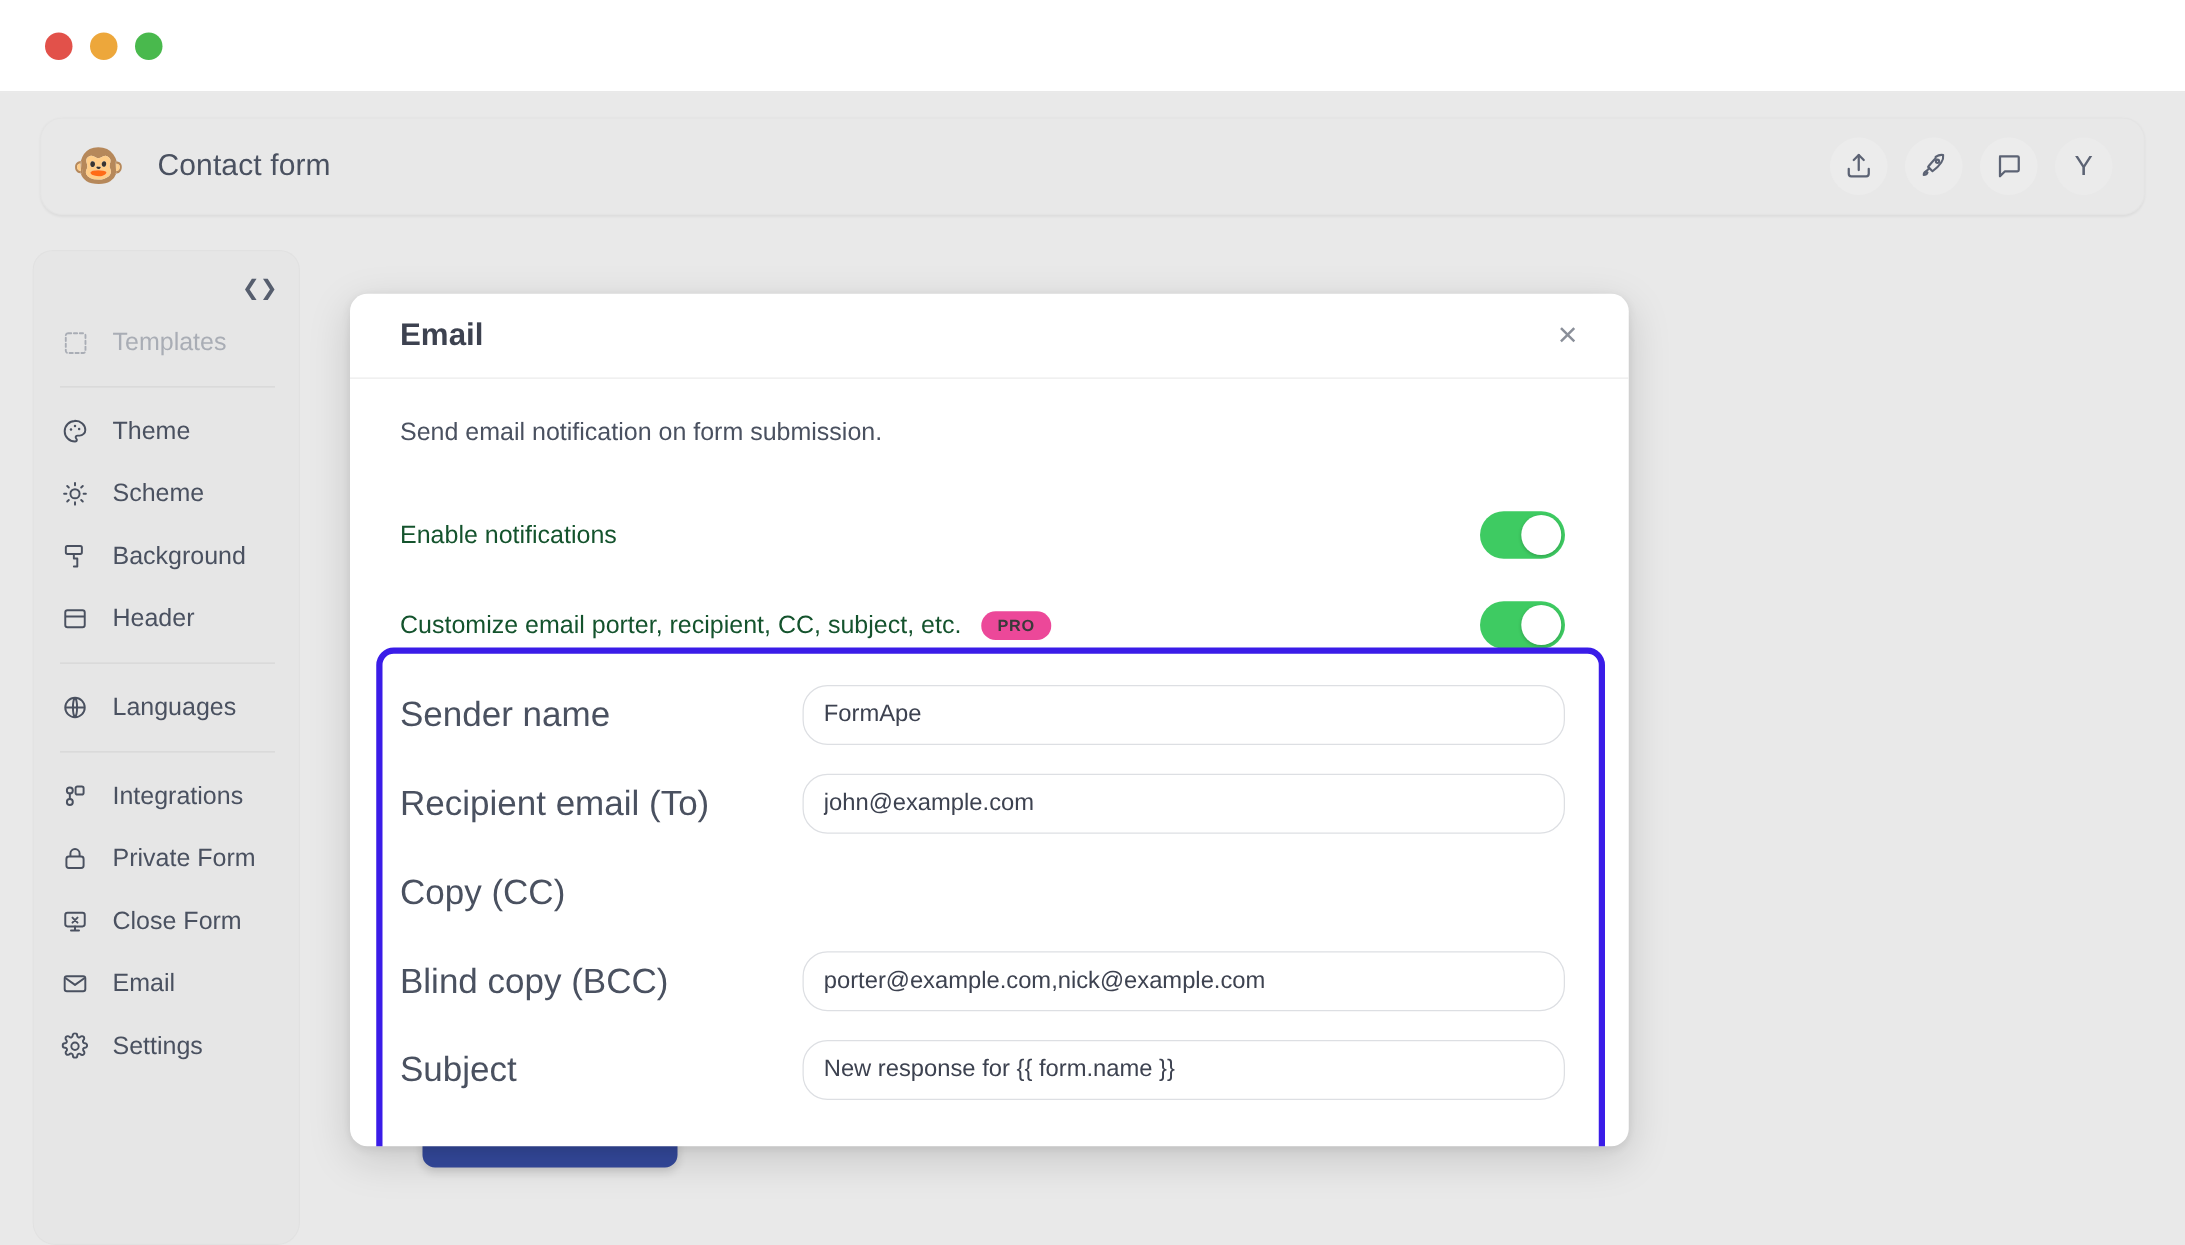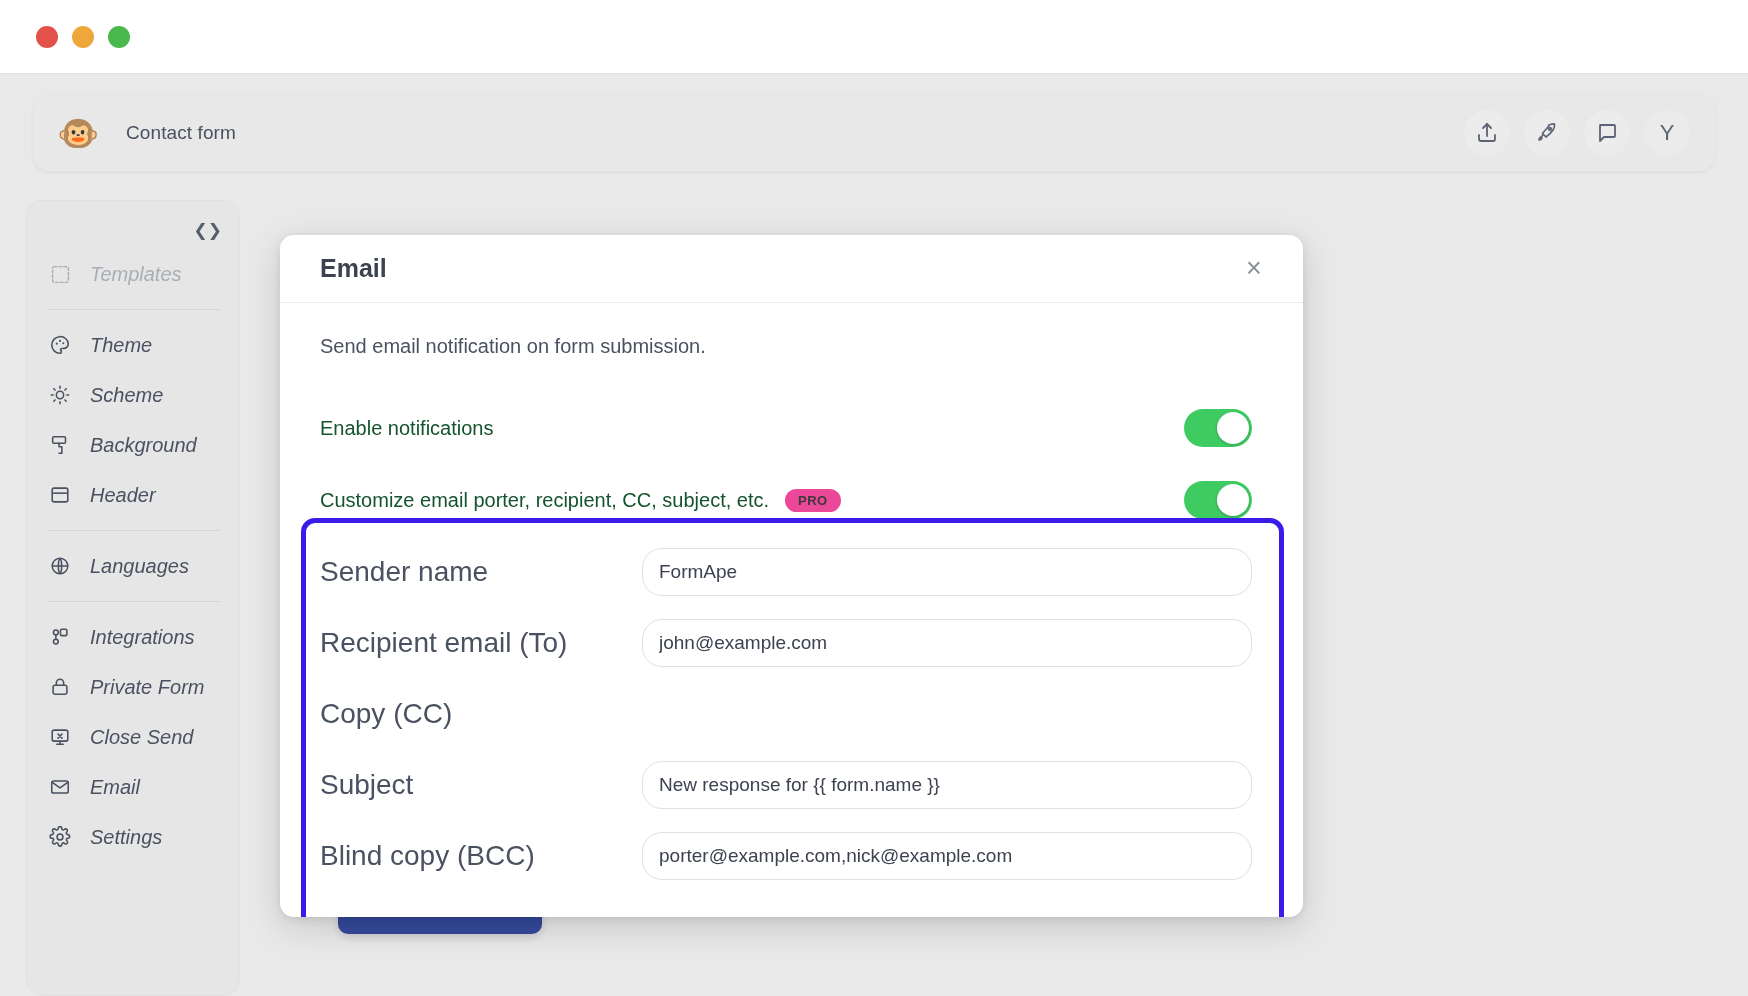--- a/index.html
+++ b/index.html
@@ -34,21 +34,21 @@
     background: #e8e8e8; border-radius: 18px;
     box-shadow: 0 1px 2px rgba(0,0,0,0.05), inset 0 0 0 1px rgba(0,0,0,0.015);
     display: flex; align-items: center; padding: 0 26px;
   }
   .logo {
     width: 42px; height: 42px; border-radius: 50%;
     display: flex; align-items: center; justify-content: center;
     font-size: 34px; line-height: 1;
   }
   .form-title {
-    margin-left: 26px; font-size: 19px; color: #4a5160; letter-spacing: .1px;
+    margin-left: 26px; font-size: 24px; color: #4a5160; letter-spacing: .1px;
   }
   .topbar-actions { margin-left: auto; display: flex; align-items: center; gap: 14px; }
   .iconbtn {
     width: 46px; height: 46px; border-radius: 50%;
     background: #ececec;
     display: flex; align-items: center; justify-content: center;
     color: #5c6374; cursor: pointer;
   }
   .iconbtn svg { display:block; }
   .avatar {
@@ -64,21 +64,20 @@
     box-shadow: inset 0 0 0 1px rgba(0,0,0,0.02);
     padding: 16px 0 0 0;
   }
   .collapse-row { display: flex; justify-content: flex-end; padding: 6px 18px 10px 0; }
   .collapse-btn { color: #565e6e; font-size: 17px; cursor: pointer; line-height: 1; }
   .nav { padding: 0 0 0 0; }
   .nav-item {
     display: flex; align-items: center; gap: 18px;
     height: 50px; padding-left: 22px; color: #4a5160; font-size: 20px;
     cursor: pointer;
-    font-style: italic;
   }
   .nav-item.muted { color: #a9adb5; }
   .nav-item .ico { width: 24px; display: flex; align-items: center; justify-content: center; }
   .nav-sep { height: 1px; background: #d6d6d6; margin: 10px 20px 10px 22px; }
 
   
   .save-btn {
     position: absolute; left: 338px; bottom: 62px; width: 204px; height: 54px;
     background: #34499c; border-radius: 10px; color: #fff;
     display: flex; align-items: center; justify-content: center;
@@ -287,21 +286,21 @@
         </div>
 
         <div class="nav-item">
           <span class="ico">
             <svg width="22" height="22" viewBox="0 0 24 24" fill="none" stroke="#4a5160" stroke-width="1.7" stroke-linecap="round" stroke-linejoin="round">
               <rect x="3.5" y="4.5" width="17" height="12" rx="2"></rect>
               <path d="M9.8 8.8l4.4 4.4M14.2 8.8l-4.4 4.4"></path>
               <path d="M12 16.5V20M8.5 20h7"></path>
             </svg>
           </span>
-          <span>Close Send</span>
+          <span>Close Form</span>
         </div>
 
         <div class="nav-item">
           <span class="ico">
             <svg width="22" height="22" viewBox="0 0 24 24" fill="none" stroke="#4a5160" stroke-width="1.7" stroke-linejoin="round">
               <rect x="3" y="5.5" width="18" height="13" rx="2"></rect>
               <path d="M3.6 7l8.4 6 8.4-6"></path>
             </svg>
           </span>
           <span>Email</span>
@@ -358,29 +357,29 @@
           <div class="field-row">
             <span class="field-label">Recipient email (To)</span>
             <input class="field-input" type="text" value="john@example.com" style="">
           </div>
 
           <div class="field-row">
             <span class="field-label">Copy (CC)</span>
           </div>
 
           <div class="field-row">
+            <span class="field-label">Blind copy (BCC)</span>
+            <input class="field-input" type="text" value="porter@example.com,nick@example.com" style="">
+          </div>
+
+          <div class="field-row">
             <span class="field-label">Subject</span>
             <input class="field-input" type="text" value="New response for {{ form.name }}" style="">
           </div>
 
-          <div class="field-row">
-            <span class="field-label">Blind copy (BCC)</span>
-            <input class="field-input" type="text" value="porter@example.com,nick@example.com" style="">
-          </div>
-
         </div>
 
         <div class="highlight" style="border-color: rgb(58, 28, 232);"></div>
       </div>
     </div>
 
   </div>
 </div>
 
 </body></html>

